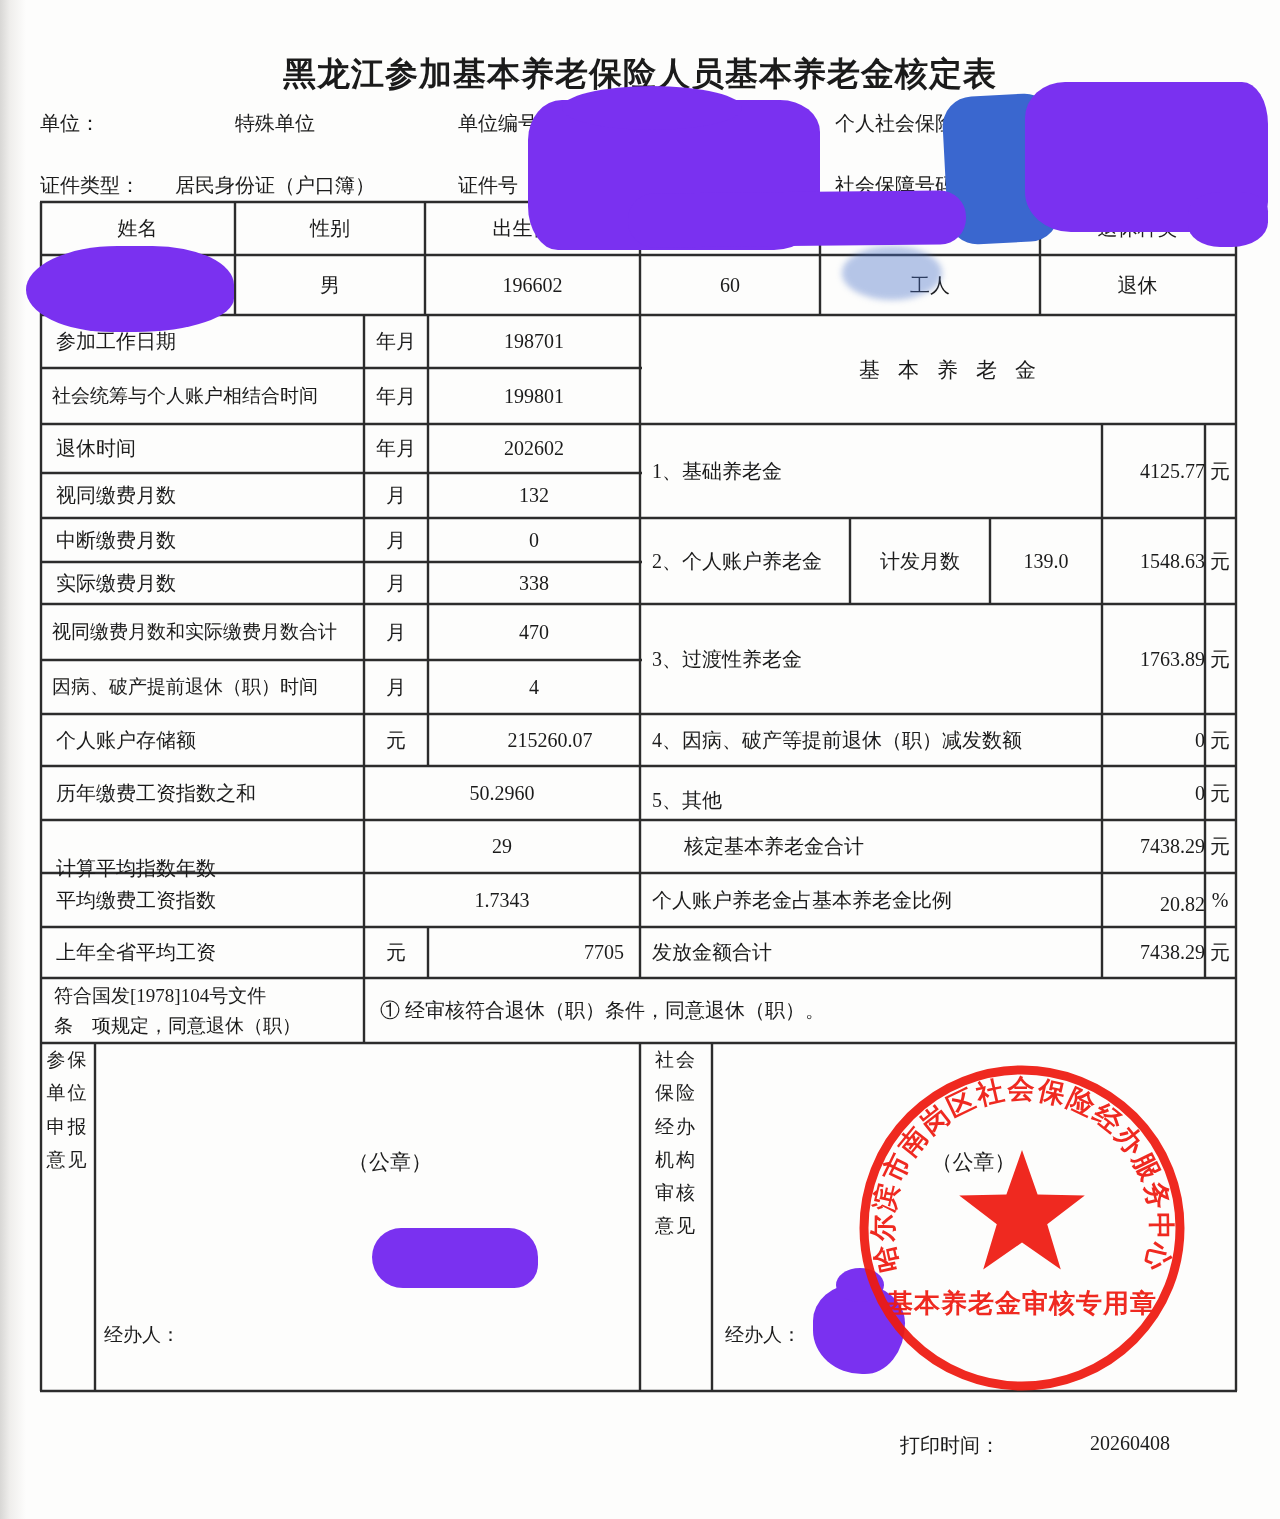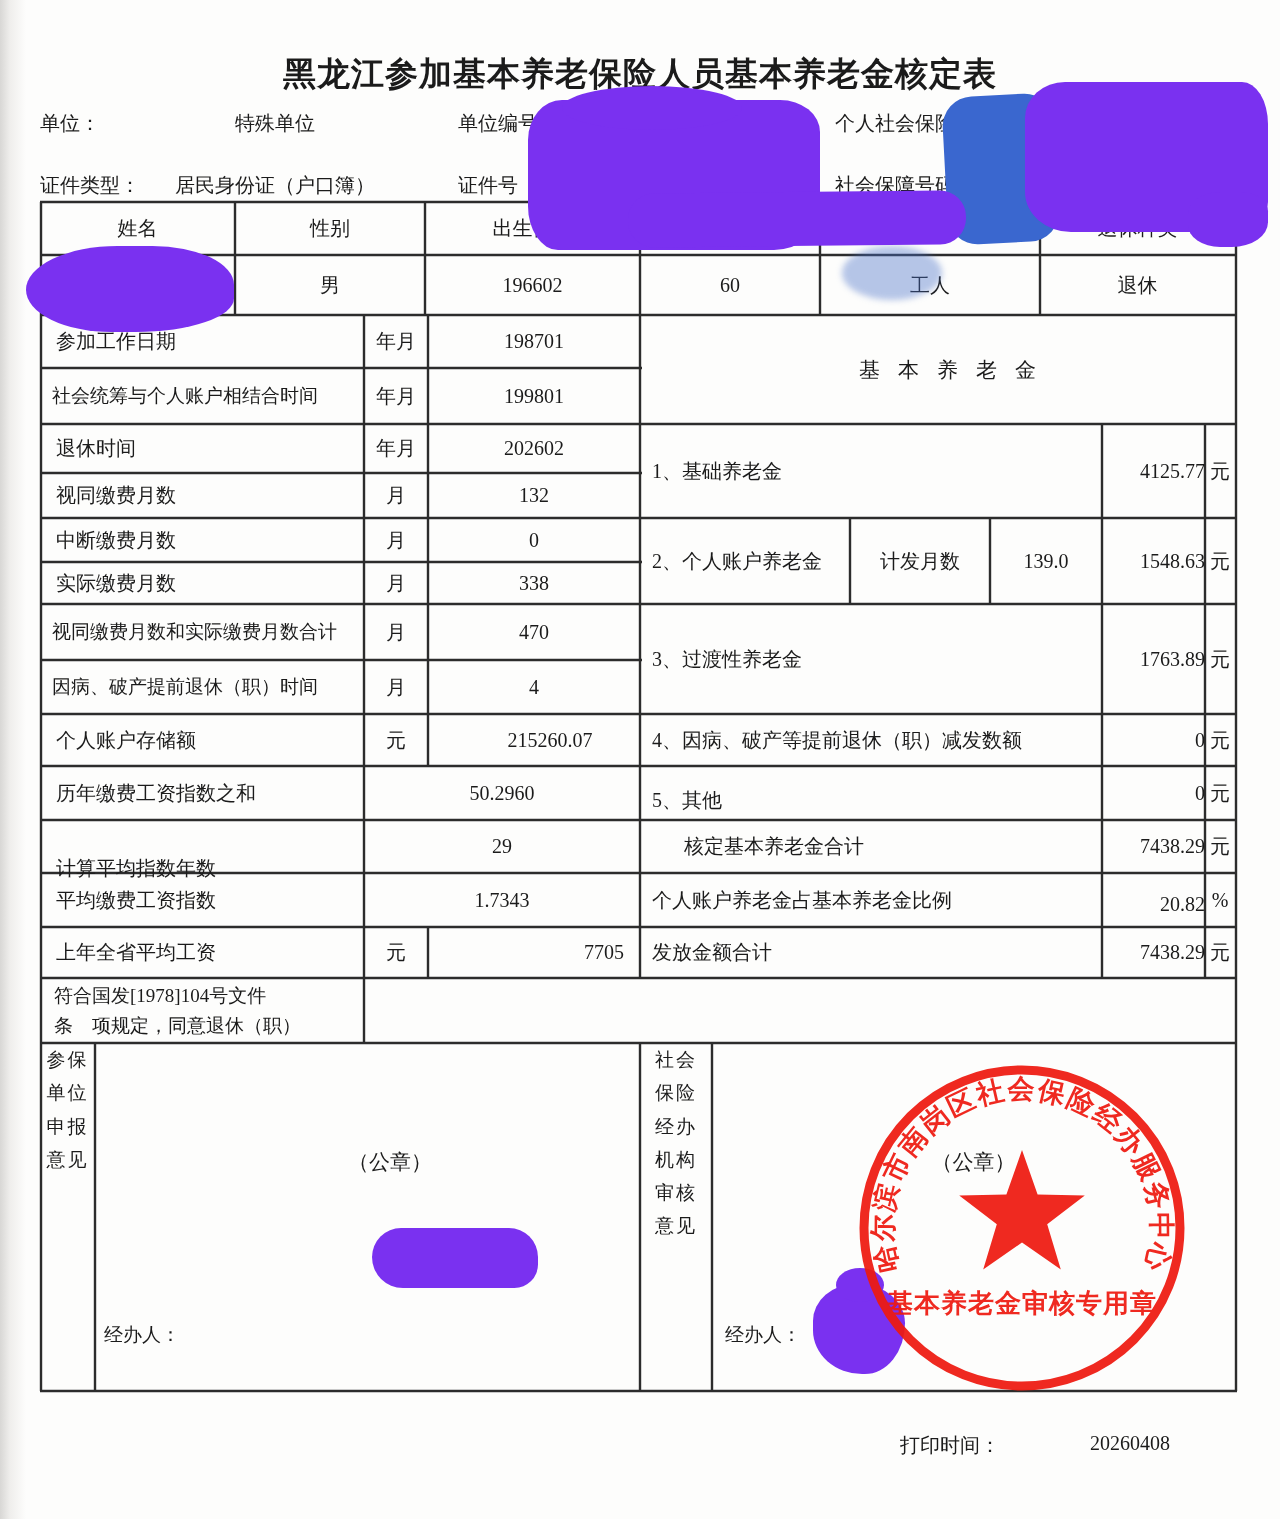--- a/index.html
+++ b/index.html
@@ -148,20 +148,21 @@
 
 <div class="cell lft" style="left:652px;top:927px;width:440px;height:51px;padding-left:0;">发放金额合计</div>
 <div class="cell rgt" style="left:1102px;top:927px;width:103px;height:51px;">7438.29</div>
 <div class="cell ctr" style="left:1205px;top:927px;width:30px;height:51px;">元</div>
 
 <div class="cell two-line f19" style="left:54px;top:978px;width:300px;height:65px;align-items:flex-start;">
   <span>符合国发[1978]104号文件</span>
   <span>条　项规定，同意退休（职）</span>
 </div>
 <div class="cell two-line" style="left:380px;top:978px;width:850px;height:65px;align-items:flex-start;">
+  <span>① 经审核符合退休（职）条件，同意退休（职）。</span>
 </div>
 
 <div class="vlabel" style="left:40px;top:1043px;width:55px;height:348px;">
   <span>参保</span>
   <span>单位</span>
   <span>申报</span>
   <span>意见</span>
 </div>
 <div class="vlabel" style="left:640px;top:1043px;width:72px;height:348px;">
   <span>社会</span>

